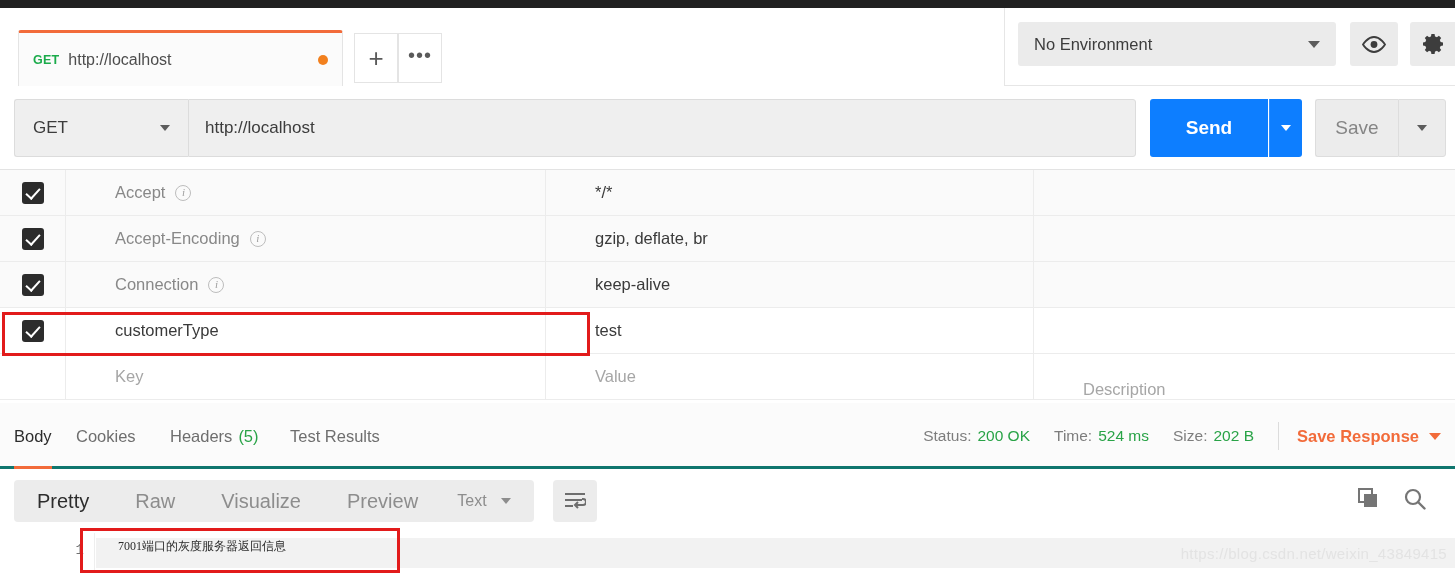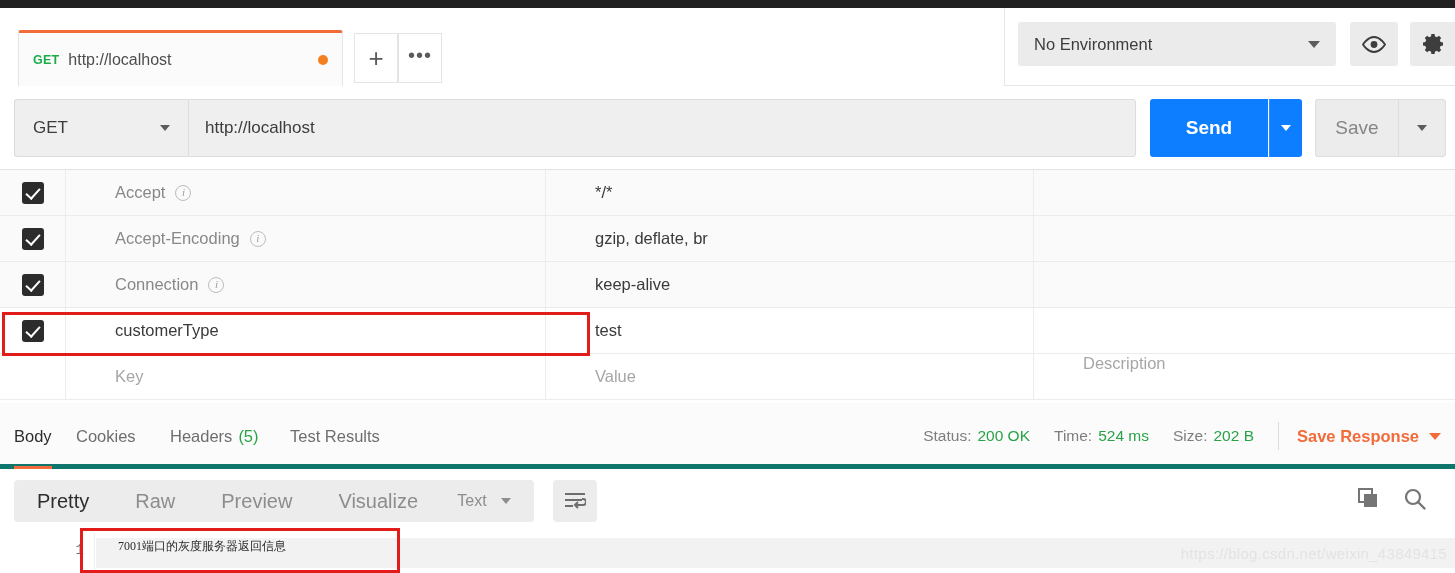--- a/index.html
+++ b/index.html
@@ -127,36 +127,36 @@
     content: ""; position: absolute; left: 7px; top: 3px;
     width: 6px; height: 12px; border: solid #ffffff;
     border-width: 0 2.6px 2.6px 0; transform: rotate(42deg);
   }
   .chk.off { background: transparent; }
   .chk.off::after { display: none; }
   .cell-key { width: 452px; height: 100%; display: flex; align-items: center;
               padding-left: 21px; border-right: 1px solid #ececec; }
   .cell-val { width: 460px; height: 100%; display: flex; align-items: center;
               padding-left: 21px; border-right: 1px solid #ececec; }
-  .cell-desc { flex: 1; height: 100%; display: flex; align-items: flex-start; padding-left: 21px; }
+  .cell-desc { flex: 1; height: 100%; display: flex; align-items: flex-end; padding-left: 21px; }
   .key-auto { font-size: 16.5px; color: #888888; }
   .key-manual { font-size: 16.5px; color: #3a3a3a; }
   .val-txt { font-size: 16.5px; color: #3a3a3a; }
   .ph { font-size: 16.5px; color: #a6a6a6; }
   .info-i {
     display: inline-flex; align-items: center; justify-content: center;
     width: 16px; height: 16px; border: 1px solid #bdbdbd; border-radius: 50%;
     color: #9e9e9e; font-size: 11px; font-style: italic;
     font-family: "Liberation Serif", serif; margin-left: 10px; cursor: pointer;
     line-height: 1;
   }
 
   
   .resp-tabs { position: absolute; top: 403px; left: 0; width: 1455px; height: 66px;
-               background: #fbfbfb; border-bottom: 5px solid #0f766e; }
+               background: #fbfbfb; border-bottom: 3px solid #0f766e; }
   .rtab { position: absolute; top: 0; height: 66px; display: flex; align-items: center;
           font-size: 16.5px; color: #6e6e6e; cursor: pointer; }
   .rtab.active { color: #2d2d2d; }
   .rtab.active::after {
     content: ""; position: absolute; left: 0; right: 0; bottom: 0;
     height: 3px; background: #f26b3a;
   }
   .cnt { color: #29a347; margin-left: 6px; }
 
   .meta { position: absolute; top: 0; height: 66px; display: flex;
@@ -384,22 +384,22 @@
       <span>Save Response</span>
       <span class="caret"></span>
     </span>
   </div>
 </div>
 
 <div class="body-toolbar">
   <div class="seg">
     <span class="it active">Pretty</span>
     <span class="it">Raw</span>
+    <span class="it">Visualize</span>
     <span class="it">Preview</span>
-    <span class="it">Visualize</span>
   </div>
   <div class="fmt-box">
     <span class="lbl">Text</span>
     <span class="caret sm"></span>
   </div>
   <div class="wrap-box">
     <svg width="22" height="18" viewBox="0 0 22 18">
       <rect x="1" y="1" width="20" height="2" fill="#6e6e6e"></rect>
       <rect x="1" y="7" width="17" height="2" fill="#6e6e6e"></rect>
       <path d="M18 7h1a3 3 0 010 6h-7" fill="none" stroke="#6e6e6e" stroke-width="2"></path>

